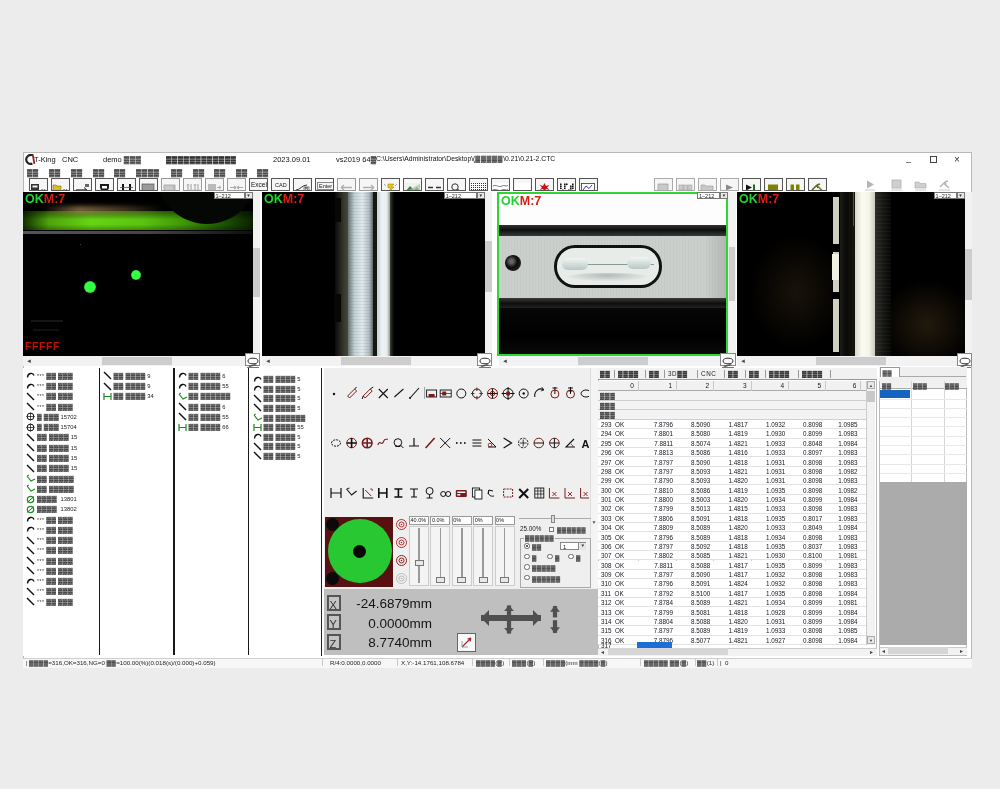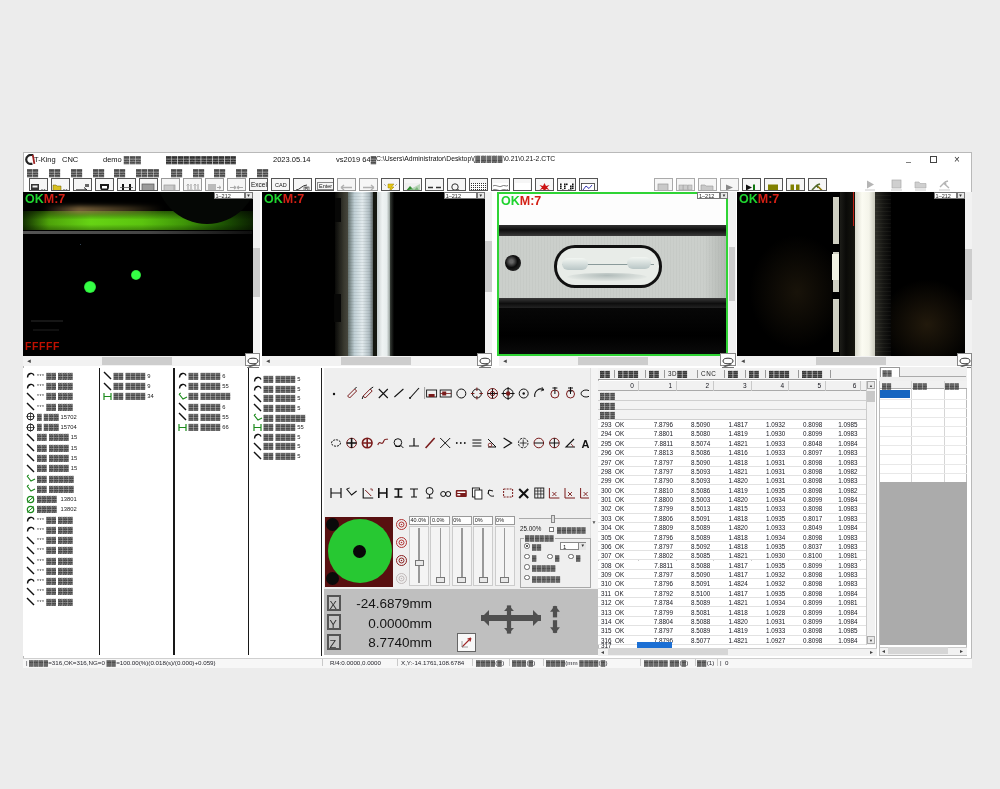--- a/index.html
+++ b/index.html
@@ -20,21 +20,21 @@
 
 <div class="ab" style="left:23px;top:152px;width:949px;height:516px;background:#ffffff;border:1px solid #b9b9b9;"></div>
 <svg class="ab" style="left:25px;top:154px" width="12" height="11" viewBox="0 0 12 11">
     <path d="M8.2 1.2 C4 0.2 1.2 2.5 1.2 5.5 C1.2 8.5 4 10.6 7.4 9.6" fill="none" stroke="#222" stroke-width="2.2"></path>
     <path d="M7.8 1 L9.4 9.8" stroke="#a02020" stroke-width="1.8"></path>
   </svg>
 <div class="t" style="font-size:7.5px;color:#111;top:156px;left:34px;">T-King</div>
 <div class="t" style="font-size:7.5px;color:#111;top:156px;left:62px;">CNC</div>
 <div class="t" style="font-size:7.5px;color:#111;top:156px;left:103px;">demo <span class="cn">▓▓▓</span></div>
 <div class="t cn" style="font-size:7.5px;color:#111;top:156px;left:166px;">▓▓▓▓▓▓▓▓▓▓▓▓</div>
-<div class="t" style="font-size:7.5px;color:#111;top:156px;left:273px;">2023.05.14</div>
+<div class="t" style="font-size:7.5px;color:#111;top:156px;left:273px;">2023.09.01</div>
 <div class="t" style="font-size:7.5px;color:#111;top:156px;left:336px;">vs2019 64<span class="cn">▓</span>&nbsp;</div>
 <div class="t" style="font-size:7.5px;color:#111;top:156px;left:376px;font-size:6.8px;">C:\Users\Administrator\Desktop\(<span class="cn" style="letter-spacing:0.6px">▓▓▓▓▓</span>\0.21\0.21-2.CTC</div>
 <div class="t" style="left:906px;top:158px;font-size:9px;color:#333;">–</div>
 <div class="ab" style="left:930px;top:156px;width:7px;height:7px;border:1px solid #444;"></div>
 <div class="t" style="left:954px;top:155px;font-size:10px;color:#333;">×</div>
 <div class="t cn" style="left:27px;top:169px;font-size:7.5px;color:#333;">▓▓</div>
 <div class="t cn" style="left:49px;top:169px;font-size:7.5px;color:#333;">▓▓</div>
 <div class="t cn" style="left:71px;top:169px;font-size:7.5px;color:#333;">▓▓</div>
 <div class="t cn" style="left:93px;top:169px;font-size:7.5px;color:#333;">▓▓</div>
 <div class="t cn" style="left:114px;top:169px;font-size:7.5px;color:#333;">▓▓</div>

